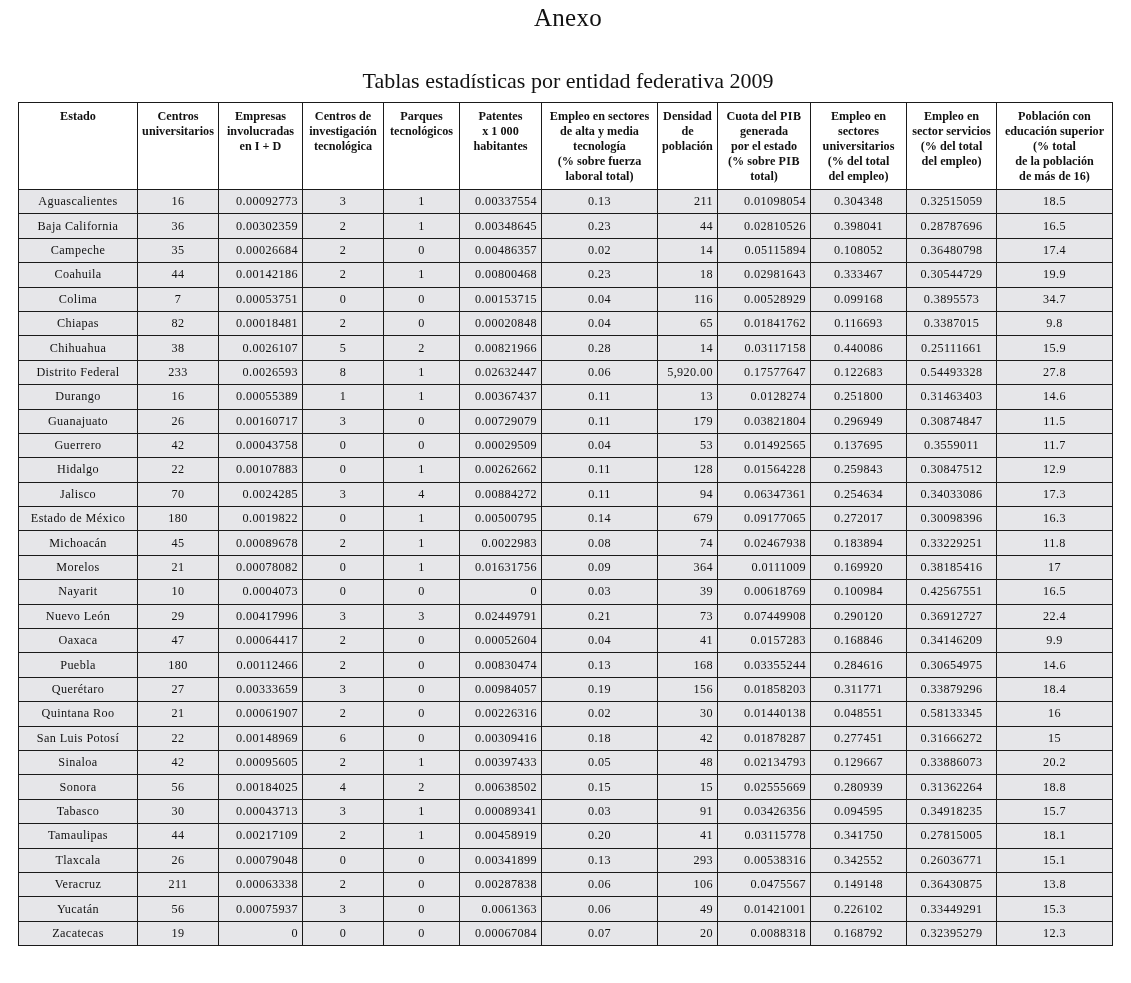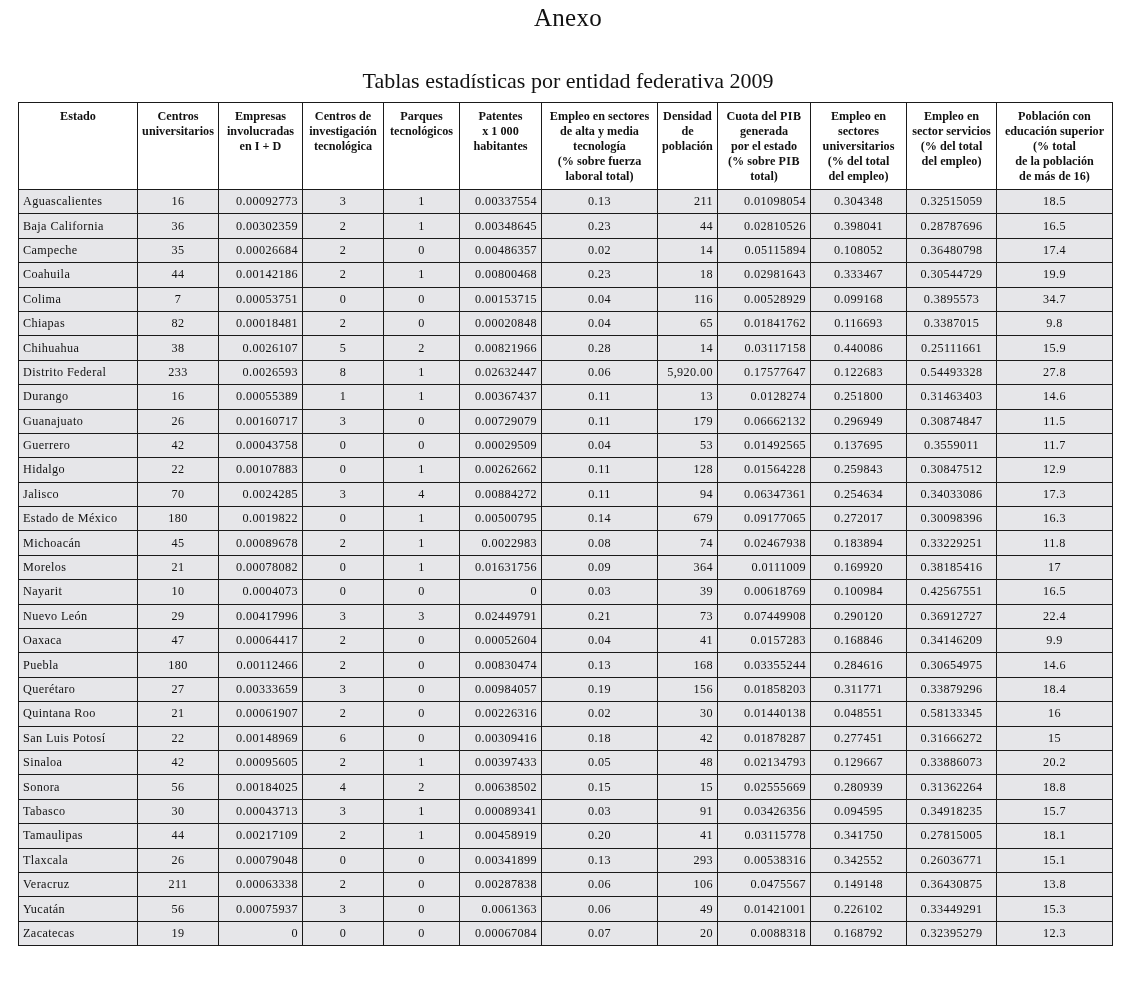--- a/index.html
+++ b/index.html
@@ -5,21 +5,21 @@
     html, body { margin: 0; padding: 0; background: #ffffff; }
     body { width: 1131px; height: 983px; position: relative; overflow: hidden; font-family: "Liberation Serif", "DejaVu Serif", serif; color: #111; }
     .page-heading { position: absolute; top: 4px; left: 0; width: 1136px; text-align: center; font-size: 25px; letter-spacing: 0.3px; }
     .table-title { position: absolute; top: 68px; left: 0; width: 1136px; text-align: center; font-size: 22px; }
     table.stats { position: absolute; left: 18px; top: 102px; border-collapse: collapse; table-layout: fixed; width: 1094px; font-size: 12px; }
     table.stats th, table.stats td { border: 1.3px solid #1a1a1a; padding: 0 4px; }
     table.stats th { font-weight: bold; vertical-align: top; text-align: center; line-height: 15px; height: 87px; padding-top: 6px; box-sizing: border-box; font-size: 12.2px; }
     table.stats td { background: #e6e6e9; height: 24.4px; box-sizing: border-box; font-size: 12.2px; letter-spacing: 0.4px; white-space: nowrap; }
     td.c-center { text-align: center; }
     td.c-right { text-align: right; padding-right: 8px; }
-    td.c-state { text-align: left; letter-spacing: 0; }
+    td.c-state { text-align: center; letter-spacing: 0; }
     .sc { font-size: 12px; letter-spacing: 0.5px; }
   </style>
 </head>
 <body>
 
 <div class="page-heading">Anexo</div>
 <div class="table-title">Tablas estadísticas por entidad federativa 2009</div>
 
 <table class="stats">
   <colgroup>
@@ -234,21 +234,21 @@
       </tr>
       <tr>
         <td class="c-state">Guanajuato</td>
         <td class="c-center">26</td>
         <td class="c-right">0.00160717</td>
         <td class="c-center">3</td>
         <td class="c-center">0</td>
         <td class="c-right">0.00729079</td>
         <td class="c-center">0.11</td>
         <td class="c-right">179</td>
-        <td class="c-right">0.06662132</td>
+        <td class="c-right">0.03821804</td>
         <td class="c-center">0.296949</td>
         <td class="c-center">0.30874847</td>
         <td class="c-center">11.5</td>
       </tr>
       <tr>
         <td class="c-state">Guerrero</td>
         <td class="c-center">42</td>
         <td class="c-right">0.00043758</td>
         <td class="c-center">0</td>
         <td class="c-center">0</td>

